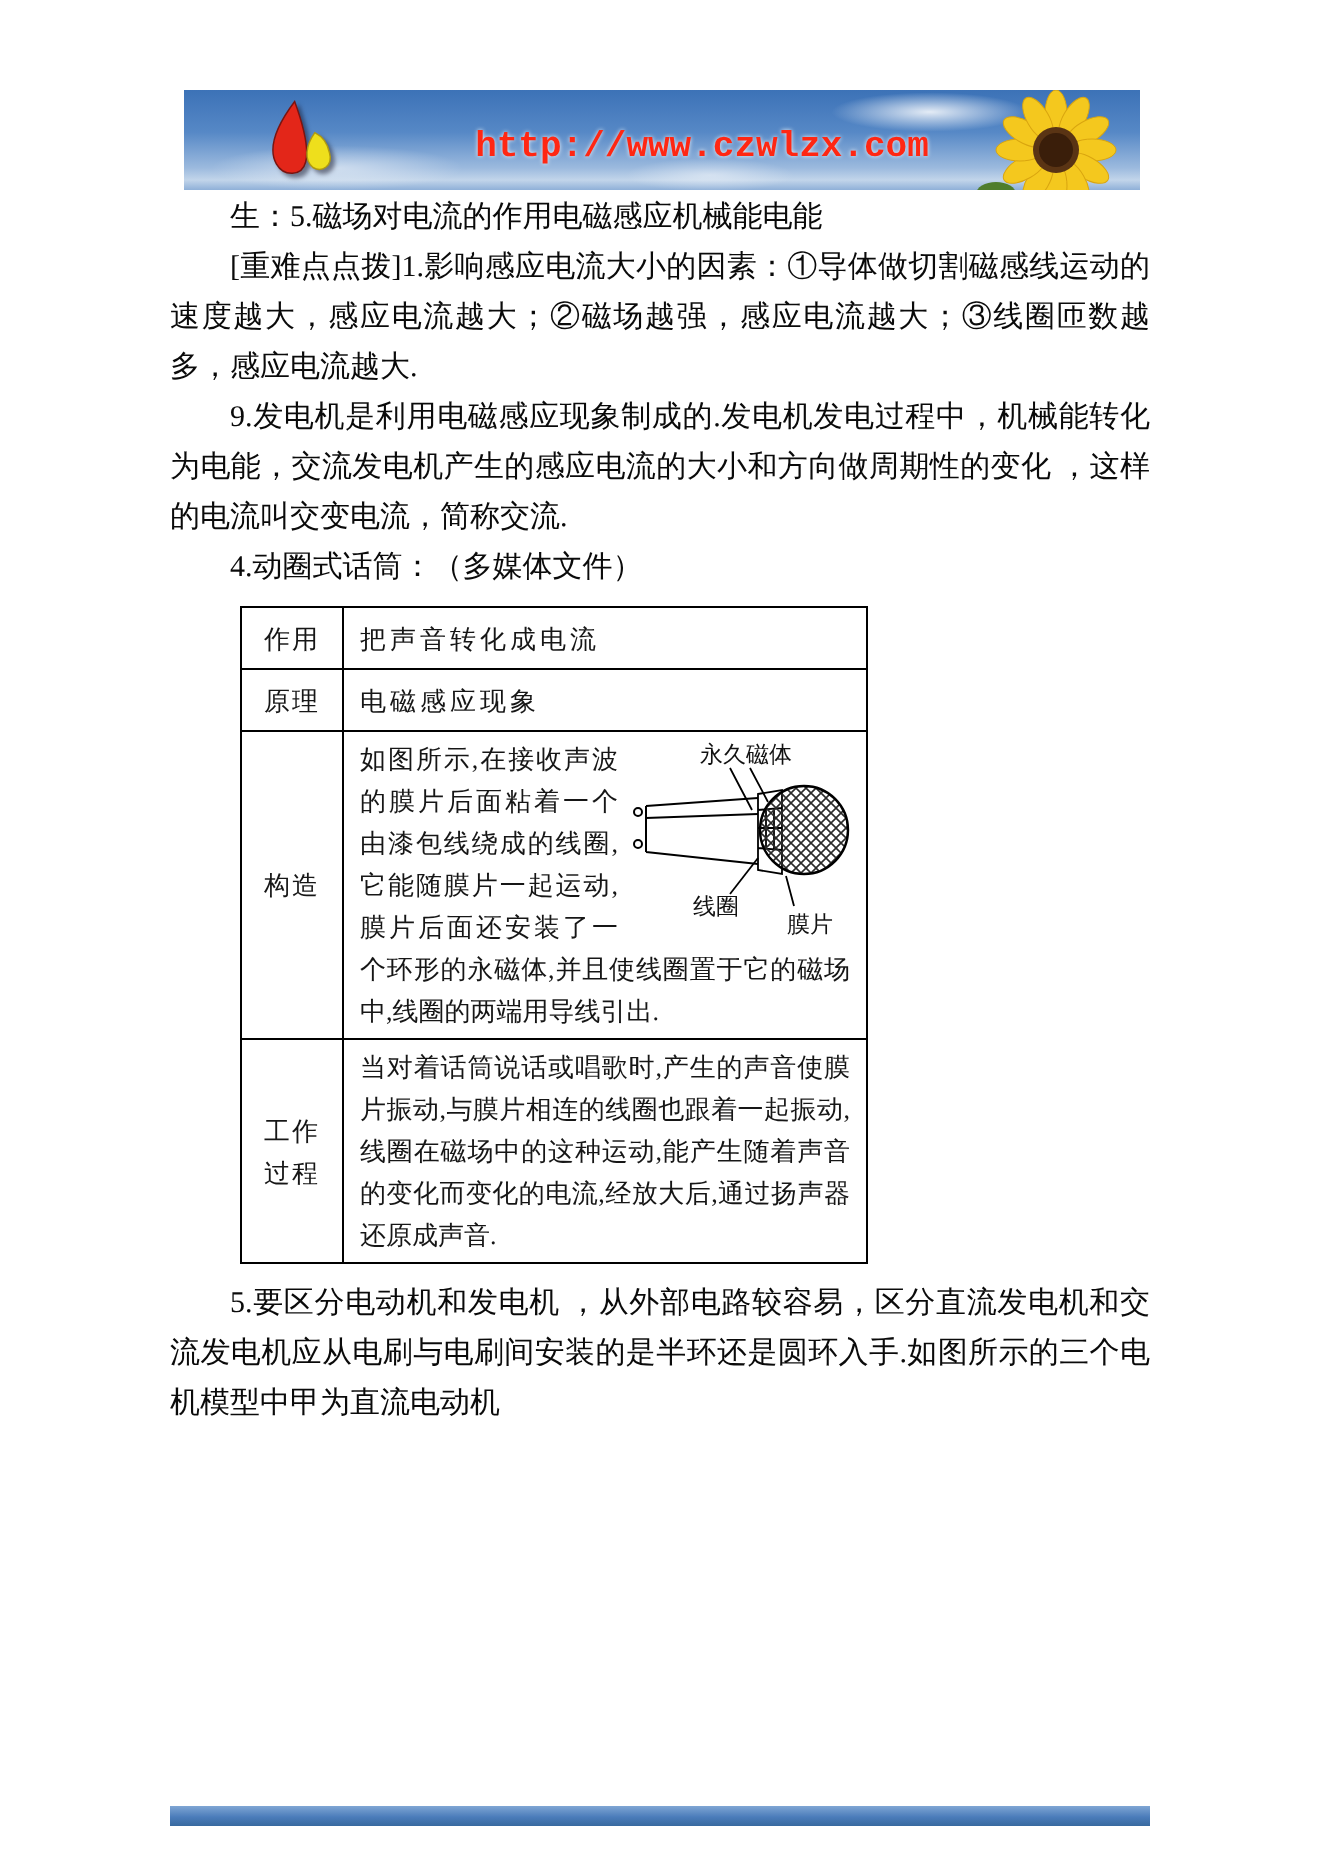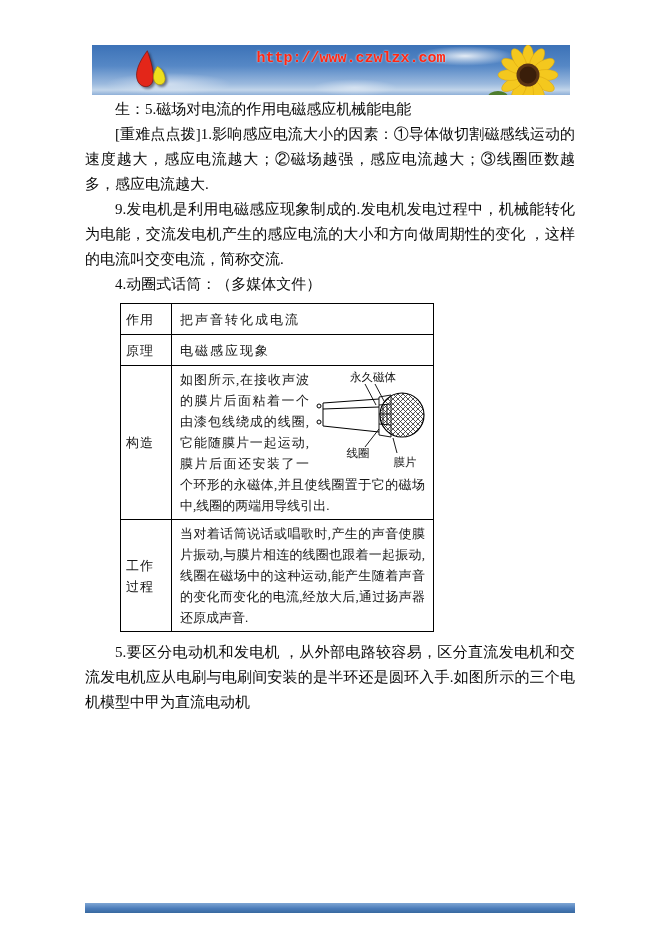--- a/index.html
+++ b/index.html
@@ -20,42 +20,42 @@
       linear-gradient(180deg, #3c72b7 0%, #5688c6 42%, #9cbade 78%, #c2d5ea 90%, #8fb0d8 100%);
   }
   .logo { position:absolute; left:36px; top:3px; width:46px; height:44px;
           filter:drop-shadow(2px 2px 1px rgba(20,20,40,0.5)); }
   .banner-text { position:absolute; left:104px; top:4px; width:310px; text-align:center; }
   .banner-title {
     font-size:17px; font-weight:bold; letter-spacing:1.5px; color:#ffffff; white-space:nowrap;
     text-shadow:1px 1px 0 #1c3a60, -1px 1px 0 #1c3a60, 1px -1px 0 #1c3a60, 0 0 3px #1c3a60;
   }
   .banner-url {
-    margin-top:1px; font-family:"Liberation Mono","DejaVu Sans Mono",monospace;
-    font-size:15px; font-weight:bold; color:#ff2713; white-space:nowrap;
+    margin-top:15px; font-family:"Liberation Mono","DejaVu Sans Mono",monospace;
+    font-size:18px; font-weight:bold; color:#ff2713; white-space:nowrap;
     text-shadow:0 0 2px rgba(255,255,255,0.9);
   }
   .sunflower { position:absolute; right:2px; bottom:-8px; width:82px; height:58px; }
 
   
   .content {
     position:absolute; left:85px; top:97px; width:490px;
     font-size:15px; line-height:25px; text-align:justify; color:#0a0a0a;
   }
   .content p { margin:0; text-indent:2em; }
   .content b { font-weight:normal; }
   .gap2 { margin-left:64px; }
 
   
   table.micb {
     border-collapse:collapse; margin:6px 0 8px 35px; width:314px;
     table-layout:fixed; color:#161616;
   }
   table.micb td { border:1.5px solid #000; font-size:13px; line-height:21px; }
-  td.lbl { width:40px; text-align:left; padding:2px 5px; letter-spacing:1px; }
+  td.lbl { width:40px; text-align:center; padding:2px 5px; letter-spacing:1px; }
   td.val { padding:3px 8px; text-align:justify; }
   tr.short td { height:24px; }
   td.ctr { letter-spacing:2px; }
   .mic { float:right; width:112px; height:100px; margin:0 0 2px 4px; }
   .mic text { font-family:"Liberation Serif","DejaVu Serif",serif; fill:#111; }
 
   
   .footer-strip {
     position:absolute; left:85px; top:903px; width:490px; height:10px;
     background:linear-gradient(180deg,#7fa6d4 0%, #4b7cba 55%, #38699f 100%);

